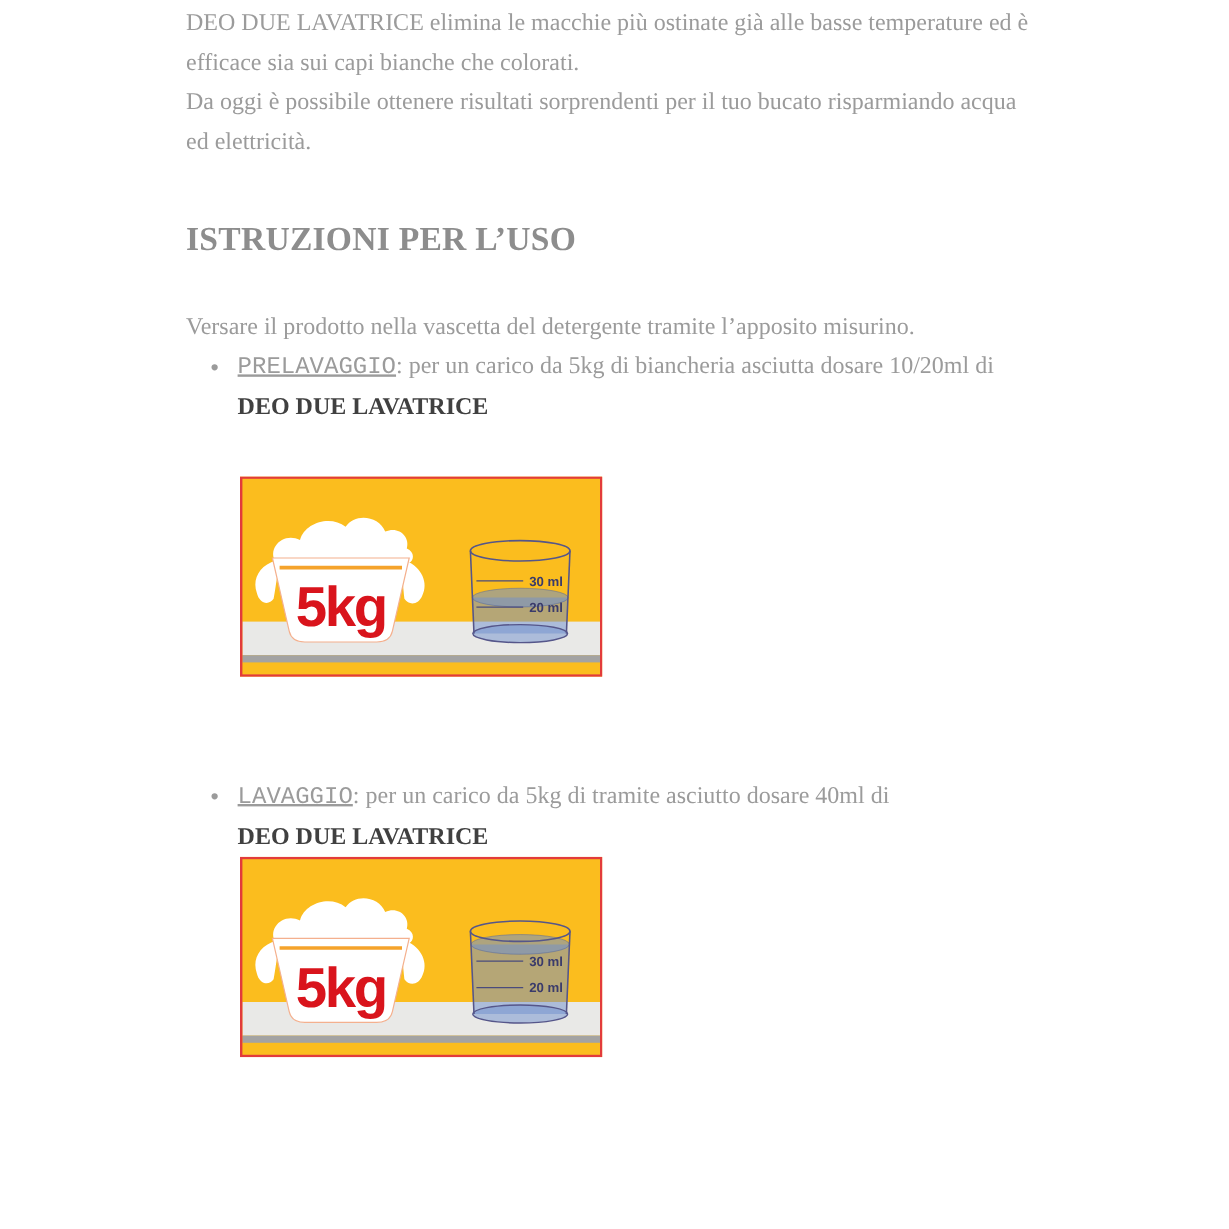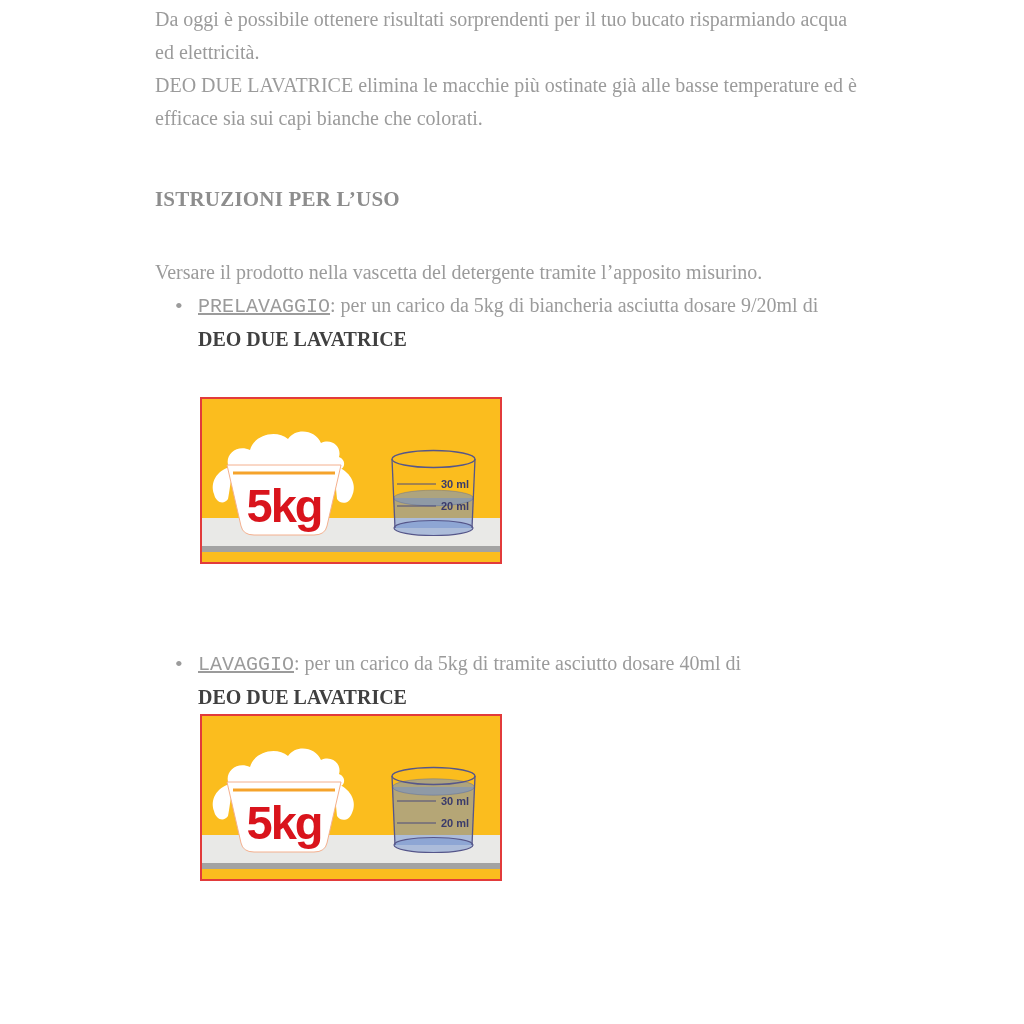--- a/index.html
+++ b/index.html
@@ -15,21 +15,21 @@
     color: #9b9b9b;
   }
   .content {
     padding: 3px 0 0 155px;
     width: 870px;
   }
   .para { margin: 0; width: 715px; }
   .intro { margin-bottom: 48px; }
   .intro .line { display: block; }
   .section-heading {
-    font-size: 21px;
+    font-size: 28px;
     line-height: 33px;
     font-weight: bold;
     color: #8d8d8d;
     margin: 0 0 40px 0;
     letter-spacing: 0.2px;
   }
   .dosing { }
   ul.instructions {
     list-style: none;
     margin: 0;
@@ -70,32 +70,32 @@
     font-weight: bold;
     font-size: 11px;
   }
 </style>
 </head>
 <body>
 
 <div class="content">
 
   <p class="para intro">
+    <span class="line">DEO DUE LAVATRICE elimina le macchie più ostinate già alle basse temperature ed è efficace sia sui capi bianche che colorati.</span>
     <span class="line">Da oggi è possibile ottenere risultati sorprendenti per il tuo bucato risparmiando acqua ed elettricità.</span>
-    <span class="line">DEO DUE LAVATRICE elimina le macchie più ostinate già alle basse temperature ed è efficace sia sui capi bianche che colorati.</span>
   </p>
 
   <h4 class="section-heading">ISTRUZIONI PER L’USO</h4>
 
   <p class="para dosing">Versare il prodotto nella vascetta del detergente tramite l’apposito misurino.</p>
 
   <ul class="instructions">
 
     <li>
-      <span class="term">PRELAVAGGIO</span><span>: per un carico da 5kg di biancheria asciutta dosare 9/20ml di </span><span class="product">DEO DUE LAVATRICE</span>
+      <span class="term">PRELAVAGGIO</span><span>: per un carico da 5kg di biancheria asciutta dosare 10/20ml di </span><span class="product">DEO DUE LAVATRICE</span>
 
       <figure class="dose-figure fig-a">
         <svg viewBox="0 0 302 167" xmlns="http://www.w3.org/2000/svg">
           <rect x="0" y="0" width="302" height="167" fill="#FBBD1E"></rect>
           <rect x="2" y="121" width="298" height="28" fill="#E9E9E7"></rect>
           <rect x="2" y="149" width="298" height="6" fill="#A3A3A3"></rect>
 
           <path d="M30,72 C22,60 36,46 50,53 C54,38 76,32 88,42 C96,30 116,33 121,46 C132,41 142,50 139,60 C146,63 145,70 141,72 Z" fill="#ffffff"></path>
           <path d="M30,70 C16,74 10,86 14,97 C16,106 24,108 28,102 C30,92 31,80 33,74 Z" fill="#ffffff"></path>
           <path d="M138,70 C152,76 157,89 152,99 C149,107 141,108 137,102 C136,92 135,80 134,74 Z" fill="#ffffff"></path>

